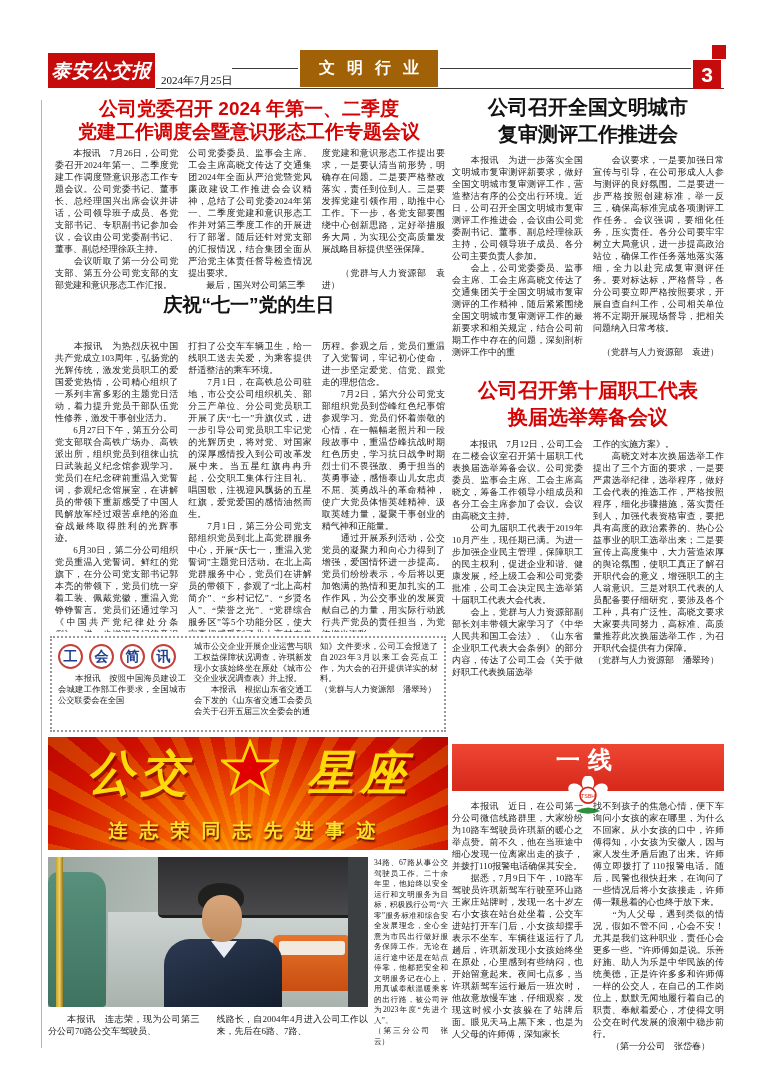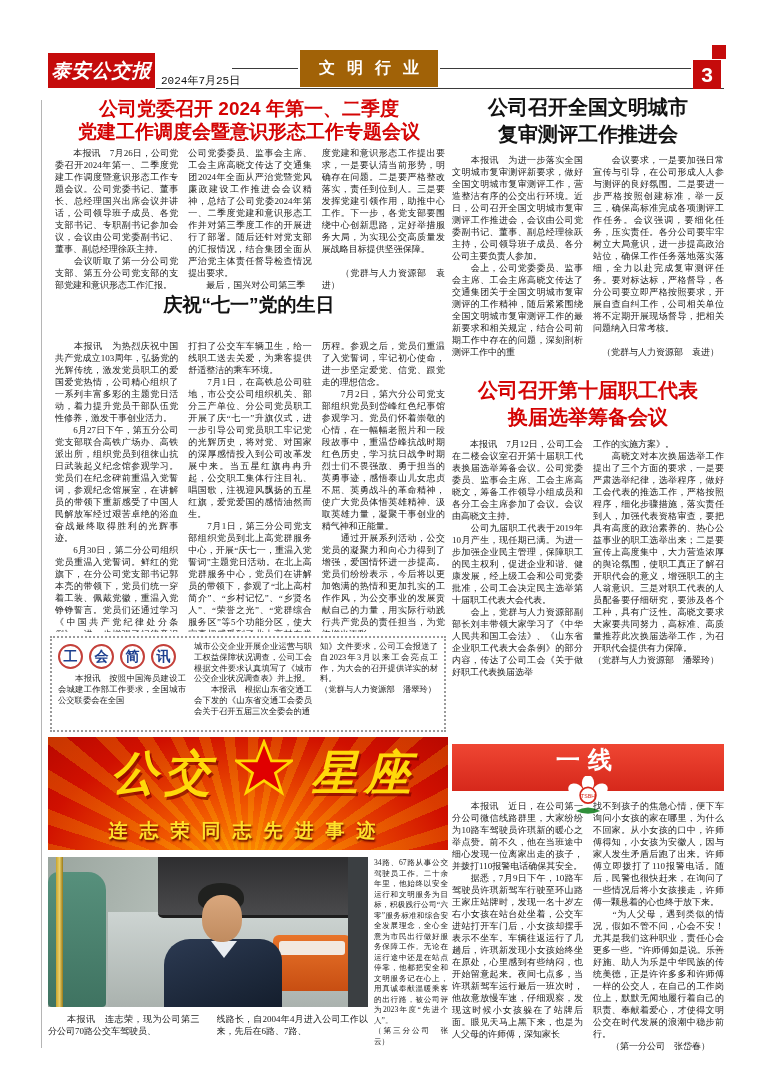--- a/index.html
+++ b/index.html
@@ -4,21 +4,21 @@
 <style>
   html,body{margin:0;padding:0;background:#e8e8e8;}
   .page{position:relative;width:764px;height:1080px;background:#ffffff;overflow:hidden;
         font-family:"Liberation Serif","DejaVu Serif",serif;color:#1a1a1a;}
   .abs{position:absolute;}
   
   .logo{left:48px;top:53px;width:107px;height:35px;background:#c50b0b;color:#fff;
         display:flex;align-items:center;justify-content:center;
         font-family:"DejaVu Serif","Liberation Serif",serif;font-style:italic;font-weight:bold;
         font-size:19px;letter-spacing:1px;}
-  .date{left:161px;top:73px;font-family:Liberation Mono, monospace;font-size:11px;color:#111;}
+  .date{left:161px;top:73px;font-family:Liberation Serif, serif;font-size:11px;color:#111;}
   .rule{background:#3a3a3a;height:1px;}
   .secbox{left:300px;top:50px;width:138px;height:37px;background:#a16207;color:#fff;
         display:flex;align-items:center;justify-content:center;
         font-family:"Liberation Sans","DejaVu Sans",sans-serif;font-weight:bold;font-size:16px;
         letter-spacing:12px;padding-left:12px;box-sizing:border-box;}
   .pgsq{background:#c50b0b;}
   .pgnum{left:693px;top:60px;width:28px;height:29px;color:#fff;display:flex;align-items:center;justify-content:center;
         font-family:"Liberation Sans","DejaVu Sans",sans-serif;font-weight:bold;font-size:21px;}
   .vrule{left:41px;top:100px;width:1px;height:948px;background:#b5b5b5;}
   
@@ -39,21 +39,21 @@
   .ucirc-row{display:flex;gap:6px;margin:2px 0 5px 0;}
   .ucirc{width:25px;height:25px;border:2px solid #c4403a;border-radius:50%;box-sizing:border-box;
         color:#1d3f8f;font-weight:bold;font-size:14px;display:flex;align-items:center;justify-content:center;
         font-family:"DejaVu Serif","Liberation Serif",serif;background:#fff;}
   .ubox .col{font-size:8.3px;line-height:10.8px;}
   
   .sbanner{left:48px;top:737px;width:400px;height:113px;overflow:hidden;
         background:
          repeating-conic-gradient(from -90deg at 50% 135%, rgba(255,215,0,0.22) 0deg 4deg, rgba(255,215,0,0) 4deg 9deg),
          radial-gradient(ellipse at 50% 120%, #ff9c00 0%, #f05500 35%, #d01000 75%, #b80800 100%);}
-  .sbanner-title{position:absolute;left:16px;top:2px;width:100%;display:flex;align-items:center;justify-content:center;gap:18px;
+  .sbanner-title{position:absolute;left:2px;top:2px;width:100%;display:flex;align-items:center;justify-content:center;gap:28px;
         font-family:"DejaVu Serif","Liberation Serif",serif;font-weight:bold;font-style:italic;
         font-size:47px;color:#ffd90a;text-shadow:2px 3px 0 rgba(120,0,0,.65);letter-spacing:6px;}
   .sbanner-sub{position:absolute;left:0;bottom:6px;width:100%;text-align:center;
         font-family:"Liberation Sans","DejaVu Sans",sans-serif;font-weight:bold;font-size:19px;
         color:#ffe12b;letter-spacing:12px;text-shadow:1px 2px 2px #5e0000;}
   
   .fbanner{left:452px;top:744px;width:272px;height:47px;background:linear-gradient(180deg,#ef4633,#d6281b);
         display:flex;align-items:center;justify-content:space-between;padding:0 20px;box-sizing:border-box;flex-direction:column;}
   .fword{font-family:"Liberation Sans","DejaVu Sans",sans-serif;font-weight:bold;font-size:24px;color:#fff;letter-spacing:8px;}
   
@@ -149,21 +149,21 @@
   <div class="abs ubox">
     <div class="cell" style="width:128px;flex:none;">
       <div class="ucirc-row">
         <span class="ucirc">工</span>
         <span class="ucirc">会</span>
         <span class="ucirc">简</span>
         <span class="ucirc">讯</span>
       </div>
       <div class="col">　　本报讯　按照中国海员建设工会城建工作部工作要求，全国城市公交联委会在全国</div>
     </div>
-    <div class="cell col" style="flex:1;">城市公交企业开展企业运营与职工权益保障状况调查，公司工会根据文件要求认真填写了《城市公交企业状况调查表》并上报。
+    <div class="cell col" style="flex:1;">城市公交企业开展企业运营与职工权益保障状况调查，许琪新发现小女孩始终坐在原处《城市公交企业状况调查表》并上报。
 　　本报讯　根据山东省交通工会下发的《山东省交通工会委员会关于召开五届三次全委会的通</div>
     <div class="cell col" style="flex:1;">知》文件要求，公司工会报送了自2023年3月以来工会亮点工作，为大会的召开提供详实的材料。
 （党群与人力资源部　潘翠玲）</div>
   </div>
 
   <div class="abs sbanner">
     <div class="sbanner-title">
       <span>公交</span>
       <span>
         <svg width="58" height="58" viewBox="0 0 64 64">

